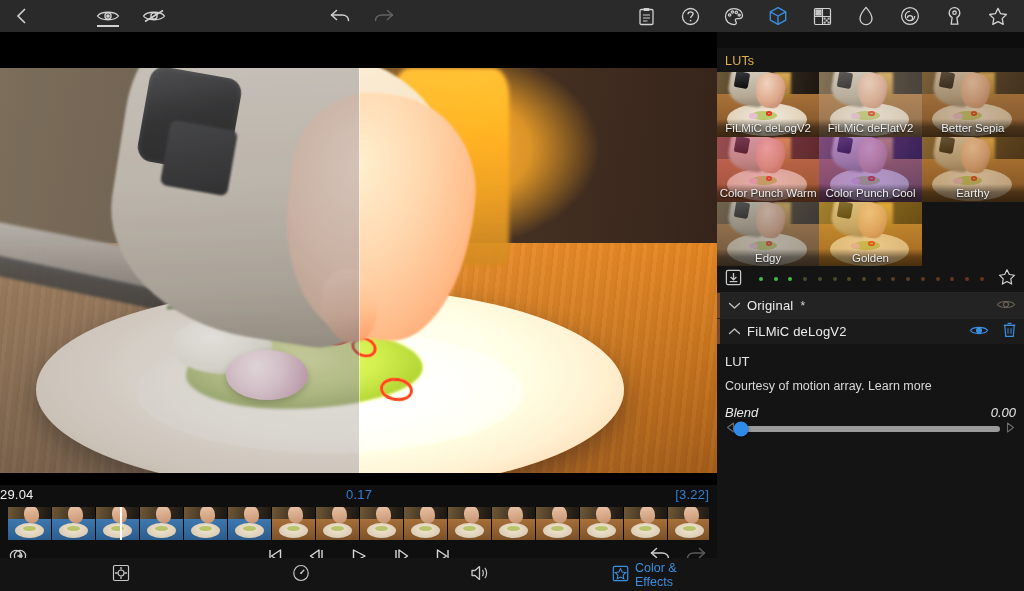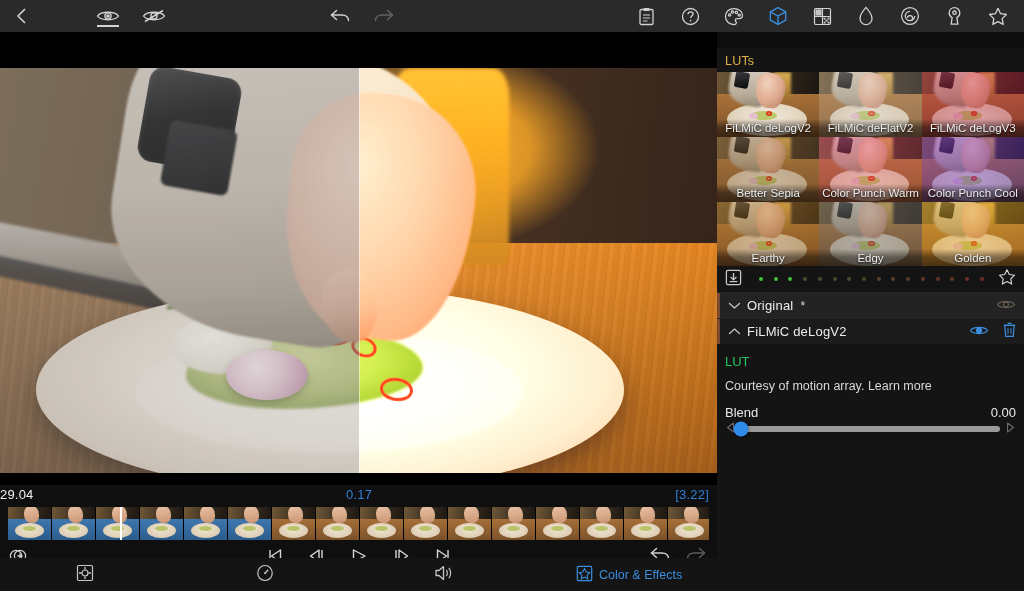--- a/index.html
+++ b/index.html
@@ -251,21 +251,21 @@
   .tl-undo { position: absolute; right: 46px; top: 2px; color: #d0d0d0; cursor: pointer; }
   .tl-redo { position: absolute; right: 10px; top: 2px; color: #5c5c5c; cursor: pointer; }
 
   
   .bottombar {
     position: absolute; left: 0; top: 558px; width: 717px; height: 33px;
     background: #141414; display: flex; align-items: center;
   }
   .bb {
     position: absolute; display: flex; align-items: center; gap: 6px;
-    color: #c8c8c8; cursor: pointer; font-size: 12.5px;
+    color: #c8c8c8; cursor: pointer; font-size: 12.5px; margin-left: 36px;
   }
   .bb.b1 { left: 76px; }
   .bb.b2 { left: 256px; }
   .bb.b3 { left: 434px; }
   .bb.b4 { left: 576px; color: #3b8fe0; }
 
   
   .panel {
     position: absolute; left: 717px; top: 48px; width: 307px; height: 559px;
     background: #141414;
@@ -341,27 +341,27 @@
   .lr-actions { position: absolute; right: 8px; display: flex; align-items: center; gap: 14px; }
   .eye-dim { color: #6d6459; }
   .eye-blue { color: #3b8fe0; }
   .trash-blue { color: #3b8fe0; }
 
   .details { padding: 10px 8px 0 8px; }
   .drow {
     display: flex; align-items: baseline; justify-content: space-between;
     font-size: 13px; color: #e6e6e6; margin-bottom: 10px;
   }
-  .drow .k { color: #22c55e; }
+  .drow .k { color: #e5e5e5; }
   .drow .v { color: #f2f2f2; }
   .dnote { font-size: 12.5px; color: #d8d8d8; margin-bottom: 12px; }
   .dnote .link { color: #d8d8d8; }
   .blend-row {
     display: flex; align-items: flex-start; justify-content: space-between;
-    font-size: 13px; color: #e8e8e8; margin-bottom: 2px;
+    font-size: 13px; color: #e8e8e8; margin-bottom: 2px; font-style: italic;
   }
   .slider-row { display: flex; align-items: center; gap: 6px; padding: 0 1px; }
   .sl-arrow { color: #6a6a6a; font-size: 11px; }
   .sl-track {
     position: relative; flex: 1; height: 6px; border-radius: 3px; background: #9a9a9a;
     cursor: pointer;
   }
   .sl-thumb {
     position: absolute; top: 50%; transform: translate(-50%, -50%);
     width: 15px; height: 15px; border-radius: 50%; background: #2f8ae8;
@@ -778,36 +778,20 @@
   <span class="lt-table"></span>
   <span class="lt-bottle"></span>
   <span class="lt-plate"></span>
   <span class="lt-food"></span>
   <span class="lt-radish"></span>
   <span class="lt-chili"></span>
   <span class="lt-arm"></span>
   <span class="lt-watch"></span>
   <span class="lt-hand"></span>
           </span>
-          <span class="lut-tint" style="background:linear-gradient(170deg, rgba(210,40,70,0.40), rgba(160,20,60,0.34))"></span>
-          <span class="lut-label">FiLMiC deLogV3</span>
-        </div>
-        <div class="lut-cell">
-          <span class="lut-thumb">
-  <span class="lt-wall"></span>
-  <span class="lt-table"></span>
-  <span class="lt-bottle"></span>
-  <span class="lt-plate"></span>
-  <span class="lt-food"></span>
-  <span class="lt-radish"></span>
-  <span class="lt-chili"></span>
-  <span class="lt-arm"></span>
-  <span class="lt-watch"></span>
-  <span class="lt-hand"></span>
-          </span>
           <span class="lut-tint" style="background:linear-gradient(180deg, rgba(150,110,60,0.34), rgba(120,85,45,0.38))"></span>
           <span class="lut-label">Better Sepia</span>
         </div>
         <div class="lut-cell">
           <span class="lut-thumb">
   <span class="lt-wall"></span>
   <span class="lt-table"></span>
   <span class="lt-bottle"></span>
   <span class="lt-plate"></span>
   <span class="lt-food"></span>

